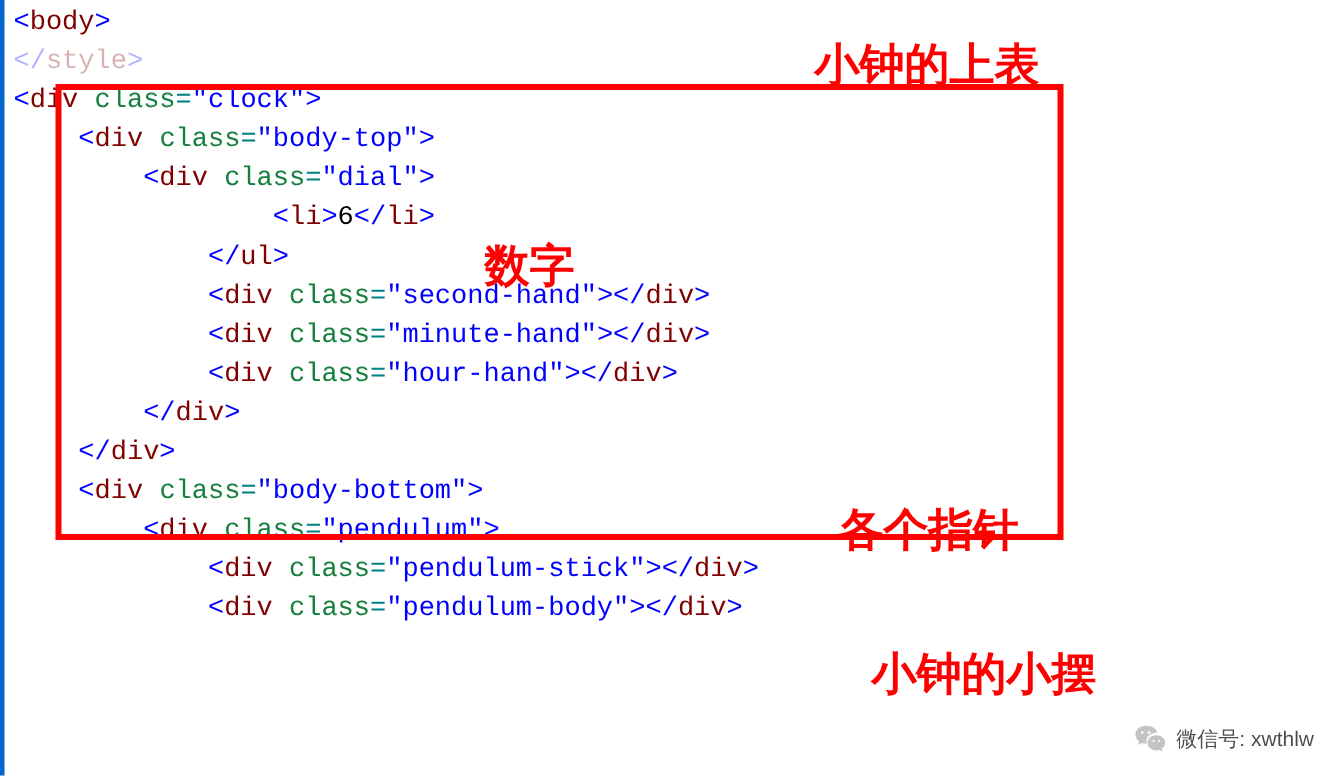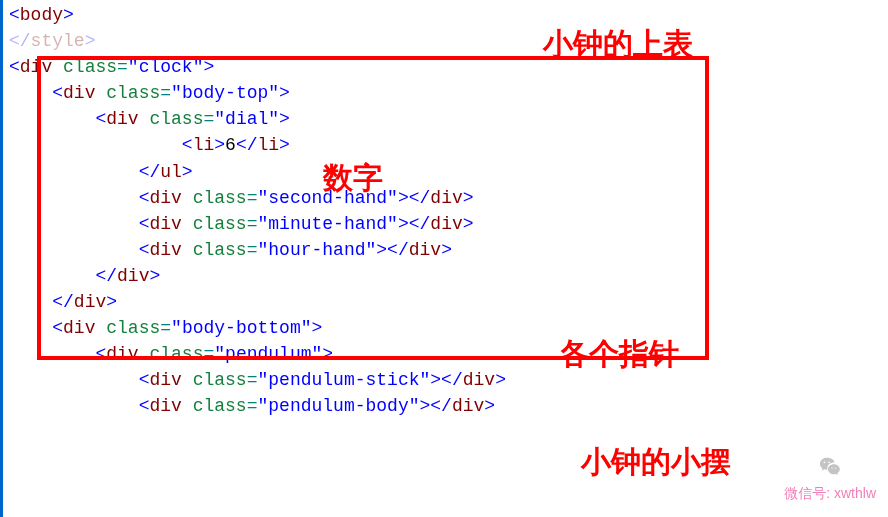--- a/index.html
+++ b/index.html
@@ -47,23 +47,22 @@
     }
     .wechat-info {
       position: absolute;
       bottom: 14px;
       right: 12px;
       display: flex;
       align-items: center;
       gap: 6px;
       font-family: 'Microsoft YaHei', sans-serif;
       font-size: 14px;
-      color: #ec4899;
+      color: #000000;
       opacity: 0.7;
-      flex-direction: column;
     }
     .wechat-icon {
       width: 22px;
       height: 22px;
       opacity: 0.7;
     }
   </style>
 </head>
 <body>
 
@@ -105,20 +104,20 @@
 
   <div class="code-line">            <span class="tag-bracket">&lt;</span><span class="tag-name">div</span> <span class="attr-name">class</span>=<span class="attr-val">"pendulum-body"</span><span class="tag-bracket">&gt;&lt;/</span><span class="tag-name">div</span><span class="tag-bracket">&gt;</span></div>
 
 </div>
 
 <div class="annotation-box" style="top:56px; left:34px; width:672px; height:304px;"></div>
 
 <div class="annotation-text" style="top:22px; left:540px;">小钟的上表</div>
 <div class="annotation-text" style="top:156px; left:320px;">数字</div>
 <div class="annotation-text" style="top:284px; left:556px;margin-top:48px;">各个指针</div>
-<div class="annotation-text" style="top:440px; left:578px;">小钟的小摆</div>
+<div class="annotation-text" style="top:428px; left:578px;">小钟的小摆</div>
 
 <div class="wechat-info">
   <svg class="wechat-icon" viewBox="0 0 24 24" fill="#888">
     <path d="M8.5 3C4.36 3 1 5.91 1 9.5c0 1.93.97 3.67 2.5 4.86L3 17l2.86-1.43c.83.26 1.72.43 2.64.43.28 0 .56-.02.83-.05-.18-.58-.28-1.2-.28-1.85 0-3.31 3.22-6 7.2-6 .28 0 .55.02.82.05C16.5 5.04 12.86 3 8.5 3zm-2.5 4c.55 0 1 .45 1 1s-.45 1-1 1-1-.45-1-1 .45-1 1-1zm5 0c.55 0 1 .45 1 1s-.45 1-1 1-1-.45-1-1 .45-1 1-1zm5.2 3c-3.53 0-6.4 2.46-6.4 5.5s2.87 5.5 6.4 5.5c.74 0 1.45-.11 2.11-.31l2.29 1.14-.4-2.11c1.51-.99 2.5-2.54 2.5-4.22 0-3.04-2.87-5.5-6.5-5.5zm-2 3.5c.41 0 .75.34.75.75s-.34.75-.75.75-.75-.34-.75-.75.34-.75.75-.75zm4 0c.41 0 .75.34.75.75s-.34.75-.75.75-.75-.34-.75-.75.34-.75.75-.75z"></path>
   </svg>
   <span>微信号: xwthlw</span>
 </div>
 
 </body></html>

